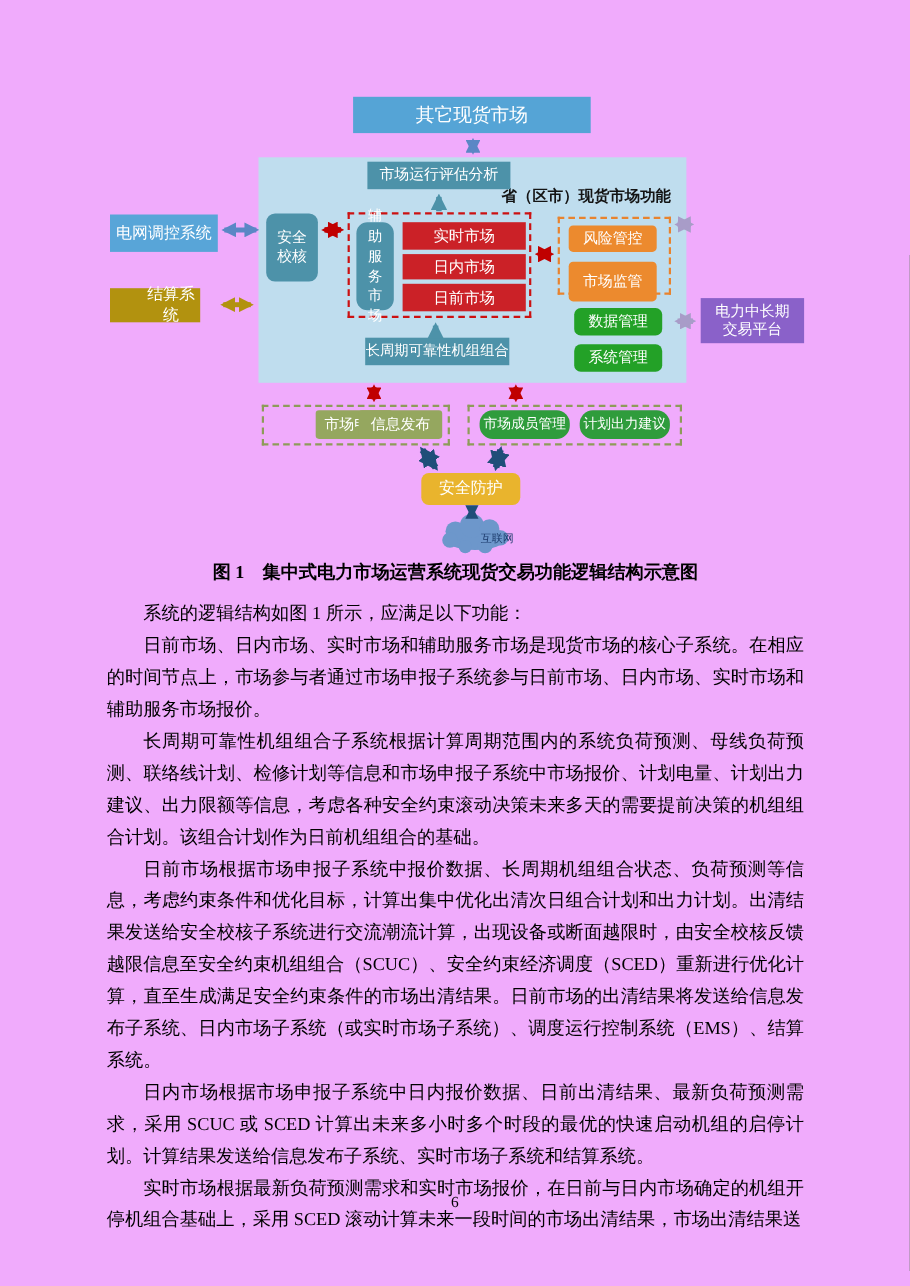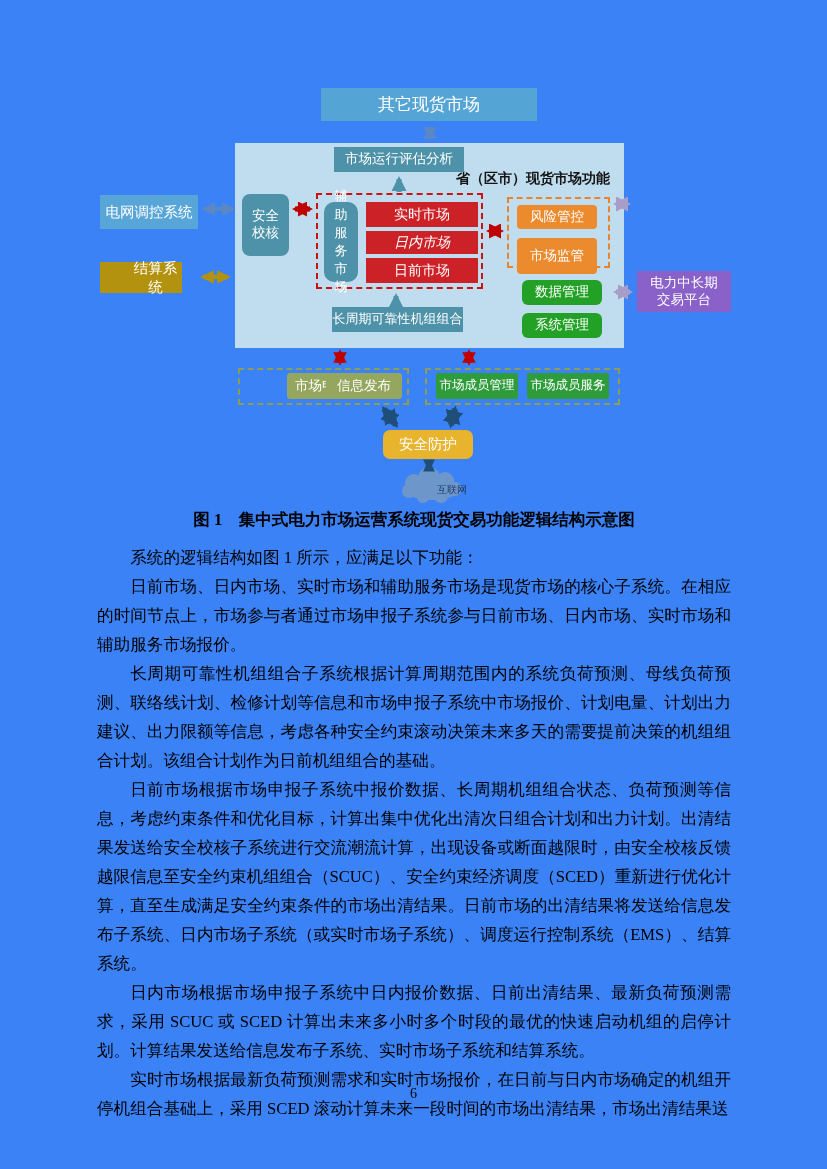--- a/index.html
+++ b/index.html
@@ -1,39 +1,39 @@
 <!DOCTYPE html>
 <html><head>
 <meta charset="utf-8">
 <style>
   html,body{margin:0;padding:0;background:#888;}
   .page{
     position:relative;
     width:827px;height:1169px;
-    background:#3b82f6;
+    background:#f0abfc;
     margin:0 auto;
     overflow:hidden;
     font-family:"Liberation Sans","DejaVu Sans",sans-serif;
   }
   
   .node{
     position:absolute;
     display:flex;align-items:center;justify-content:center;
     text-align:center;color:#ffffff;
     box-sizing:border-box;
     line-height:1.25;
   }
   .n-blue{background:#55a4d6;}
   .n-blue2{background:#58a5d8;}
   .n-teal{background:#4d92a9;}
   .n-red{background:#cb2127;}
   .n-orange{background:#ec8a2e;border-radius:4px;}
   .n-green{background:#23a127;border-radius:6px;}
   .n-sage{background:#95a75f;border-radius:3px;}
-  .n-bgreen{background:#2f9c3c;border-radius:2px;}
+  .n-bgreen{background:#2f9c3c;border-radius:12px;}
   .n-tealgreen{background:#29a8a2;}
   .n-olive{background:#b2920f;}
   .n-purple{background:#8a61c9;}
   .n-gold{background:#e9b42d;border-radius:7px;}
   .group{position:absolute;box-sizing:border-box;background:transparent;}
   .main-box{position:absolute;background:#bfddee;}
   .region-label{
     position:absolute;color:#141414;font-size:14px;font-weight:bold;
     font-family:"Liberation Sans","DejaVu Sans",sans-serif;
     white-space:nowrap;
@@ -77,41 +77,41 @@
   <div class="node n-teal" style="left:334px;top:147px;width:130px;height:25px;font-size:13.5px;">市场运行评估分析</div>
 
   <div class="node n-blue2" style="left:100px;top:195px;width:98px;height:34px;font-size:14.5px;">电网调控系统</div>
   <div class="node n-olive" style="left:100px;top:262px;width:82px;height:31px;font-size:14.5px;padding-left:29px;">结算系统</div>
 
   <div class="node n-teal" style="left:242px;top:194px;width:47px;height:62px;font-size:13.5px;border-radius:8px;padding:2px 8px;">安全校核</div>
 
   <div class="group" style="left:316px;top:193px;width:167px;height:96px;border:2px dashed #cc1111;"></div>
   <div class="node n-teal" style="left:324px;top:202px;width:34px;height:80px;font-size:13px;border-radius:10px;padding:2px 9px;line-height:1.4;">辅助服务市场</div>
   <div class="node n-red" style="left:366px;top:202px;width:112px;height:25px;font-size:14px;">实时市场</div>
-  <div class="node n-red" style="left:366px;top:231px;width:112px;height:23px;font-size:14px;font-style:italic;">日内市场</div>
+  <div class="node n-red" style="left:366px;top:231px;width:112px;height:23px;font-size:14px;">日内市场</div>
   <div class="node n-red" style="left:366px;top:258px;width:112px;height:25px;font-size:14px;">日前市场</div>
 
   <div class="group" style="left:507px;top:197px;width:103px;height:71px;border:2px dashed #e8832e;"></div>
   <div class="node n-orange" style="left:517px;top:205px;width:80px;height:24px;font-size:13.5px;">风险管控</div>
   <div class="node n-orange" style="left:517px;top:238px;width:80px;height:36px;font-size:13.5px;">市场监管</div>
 
   <div class="node n-purple" style="left:637px;top:271px;width:94px;height:41px;font-size:13.5px;padding:2px 7px;">电力中长期交易平台</div>
 
   <div class="node n-green" style="left:522px;top:280px;width:80px;height:25px;font-size:13.5px;">数据管理</div>
   <div class="node n-green" style="left:522px;top:313px;width:80px;height:25px;font-size:13.5px;">系统管理</div>
 
   <div class="node n-teal" style="left:332px;top:307px;width:131px;height:25px;font-size:13px;">长周期可靠性机组组合</div>
 
   <div class="group" style="left:238px;top:368px;width:171px;height:37px;border:2px dashed #8d9c59;"></div>
   <div class="node n-sage" style="left:247px;top:373px;width:70px;height:26px;font-size:13.5px;margin-left:40px;">市场申报</div>
   <div class="node n-sage" style="left:326px;top:373px;width:76px;height:26px;font-size:13.5px;">信息发布</div>
 
   <div class="group" style="left:425px;top:368px;width:195px;height:37px;border:2px dashed #8d9c59;"></div>
   <div class="node n-bgreen" style="left:436px;top:373px;width:82px;height:26px;font-size:12.5px;">市场成员管理</div>
-  <div class="node n-bgreen" style="left:527px;top:373px;width:82px;height:26px;font-size:12.5px;">市场成员服务</div>
+  <div class="node n-bgreen" style="left:527px;top:373px;width:82px;height:26px;font-size:12.5px;">计划出力建议</div>
 
   <div class="node n-gold" style="left:383px;top:430px;width:90px;height:29px;font-size:14.5px;">安全防护</div>
 
   <svg class="arrow-layer" style="left:397px;top:466px;" width="70" height="38" viewBox="0 0 70 38">
     <g fill="#6d97cb">
       <ellipse cx="35" cy="23" rx="28" ry="11"></ellipse>
       <circle cx="17" cy="17" r="9"></circle>
       <circle cx="32" cy="12" r="11"></circle>
       <circle cx="48" cy="15" r="9"></circle>
       <circle cx="58" cy="23" r="7"></circle>

